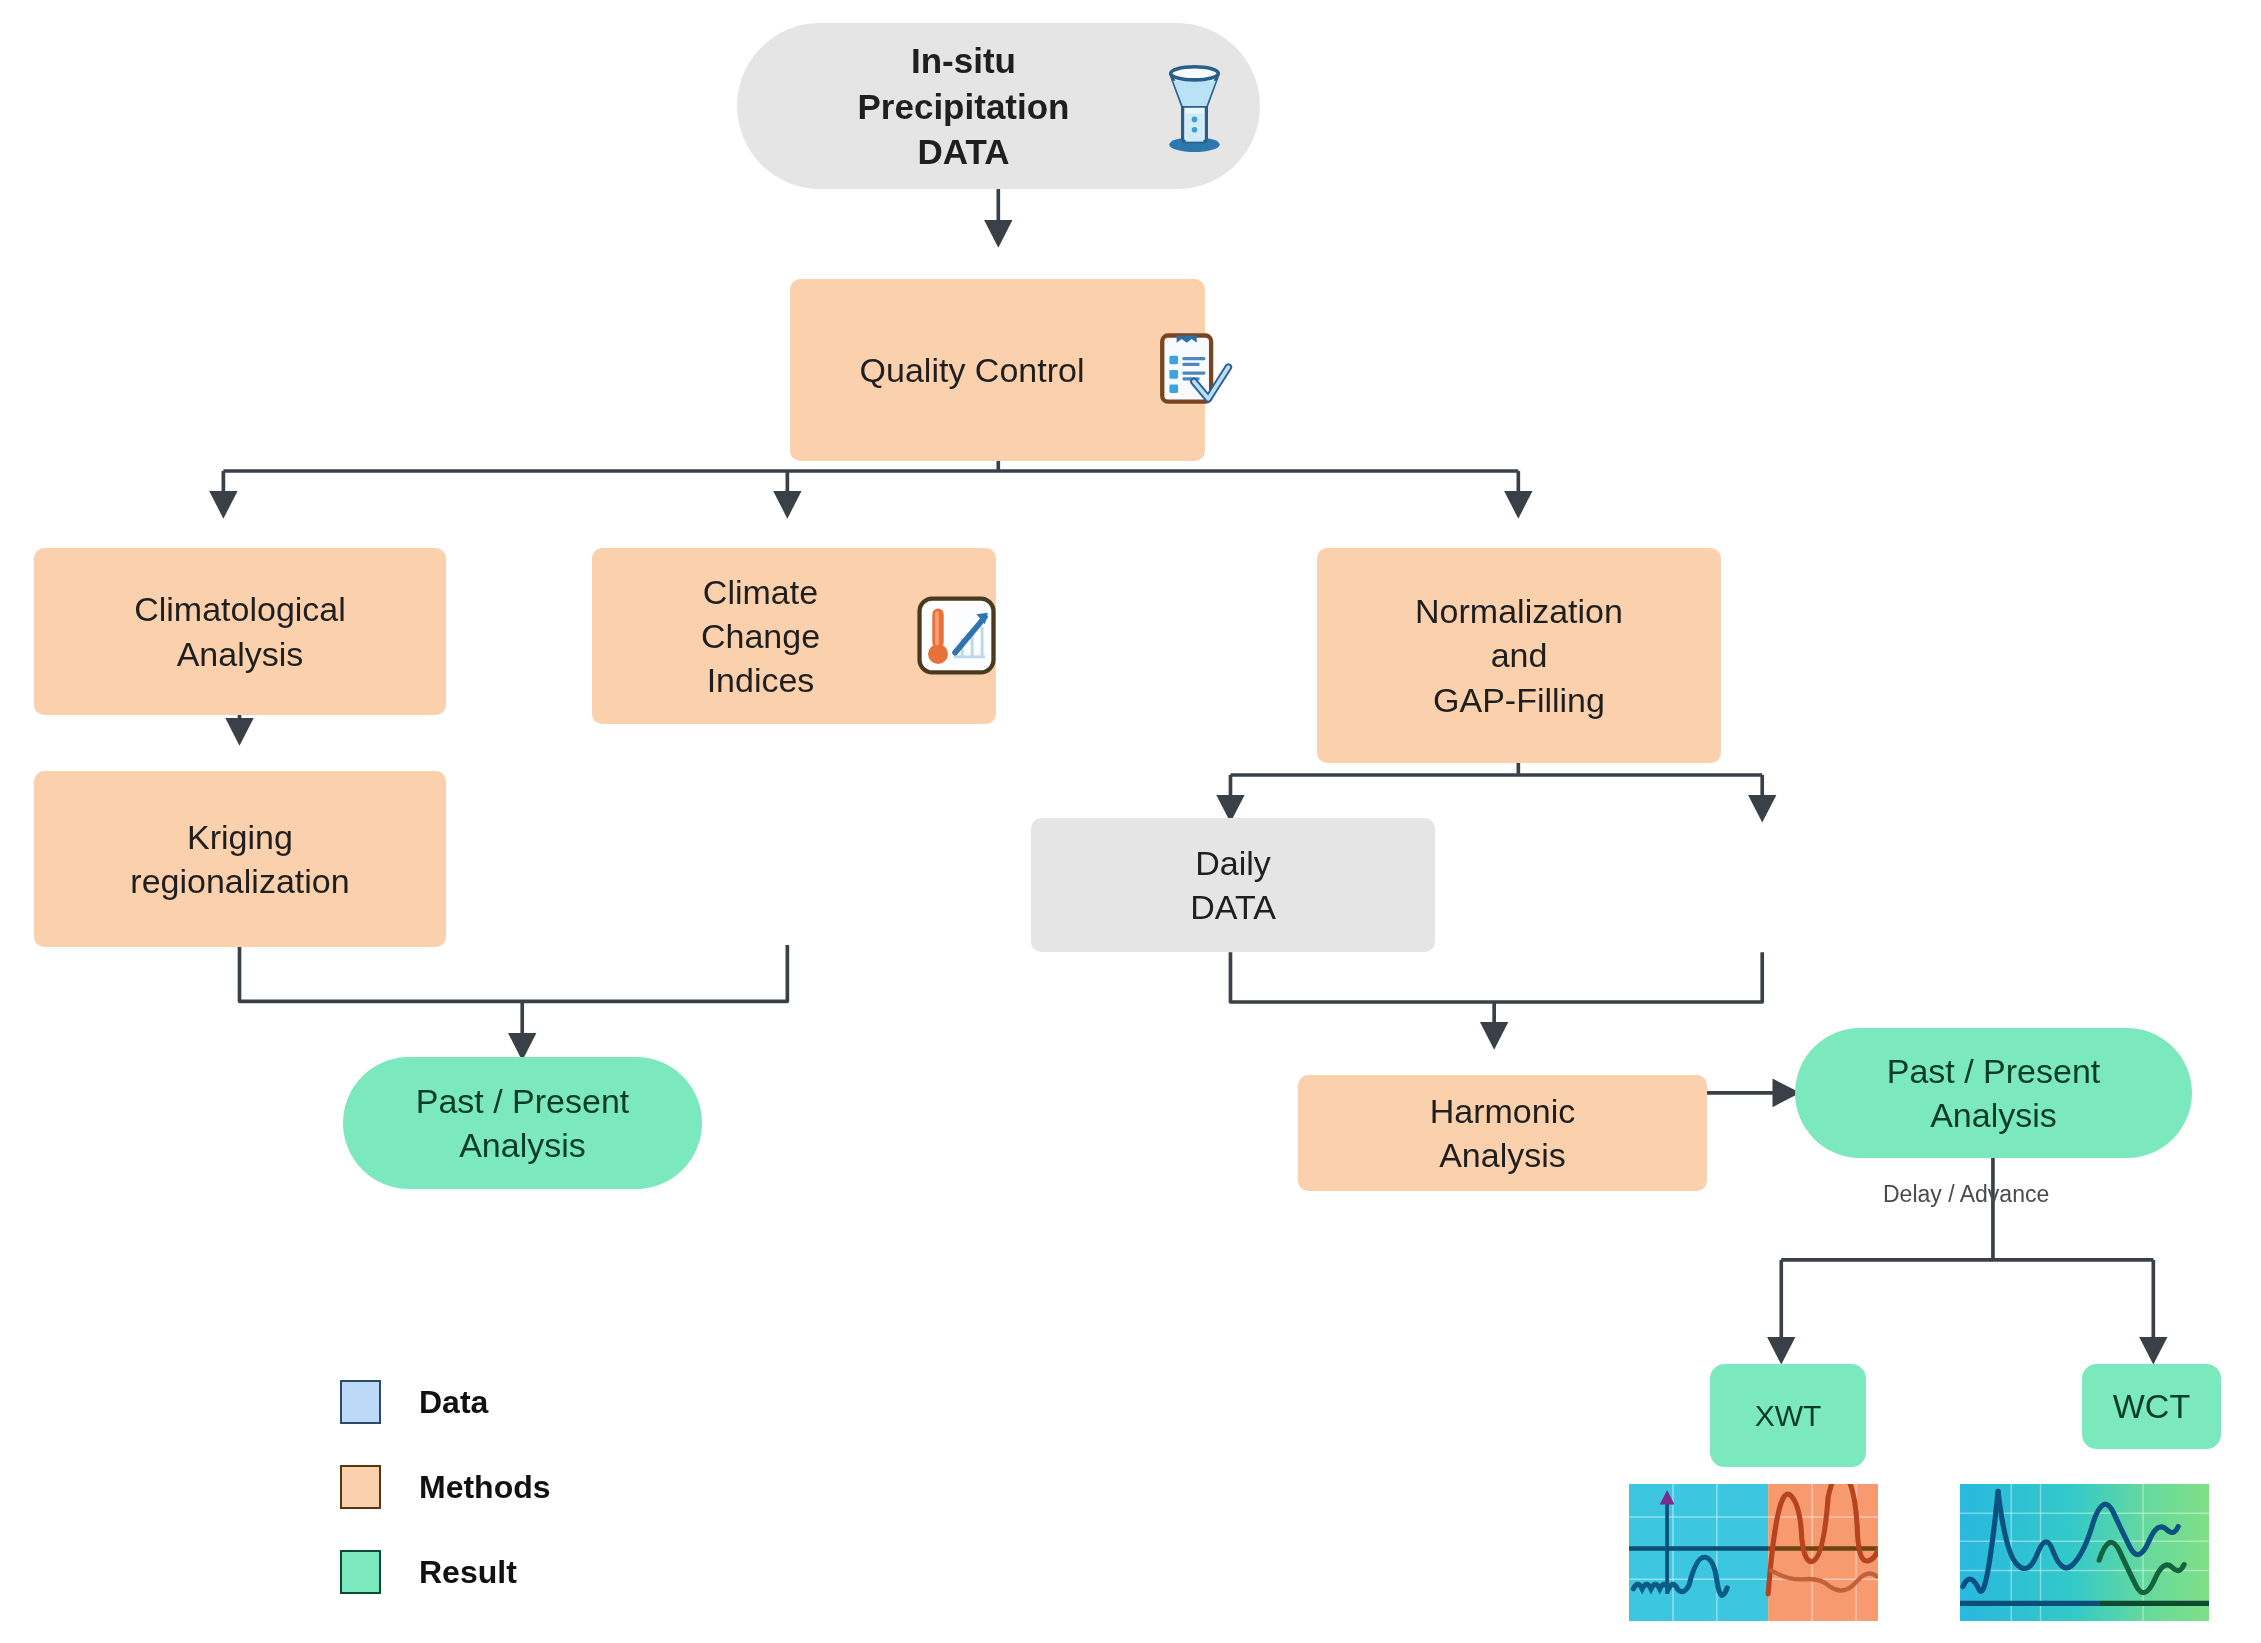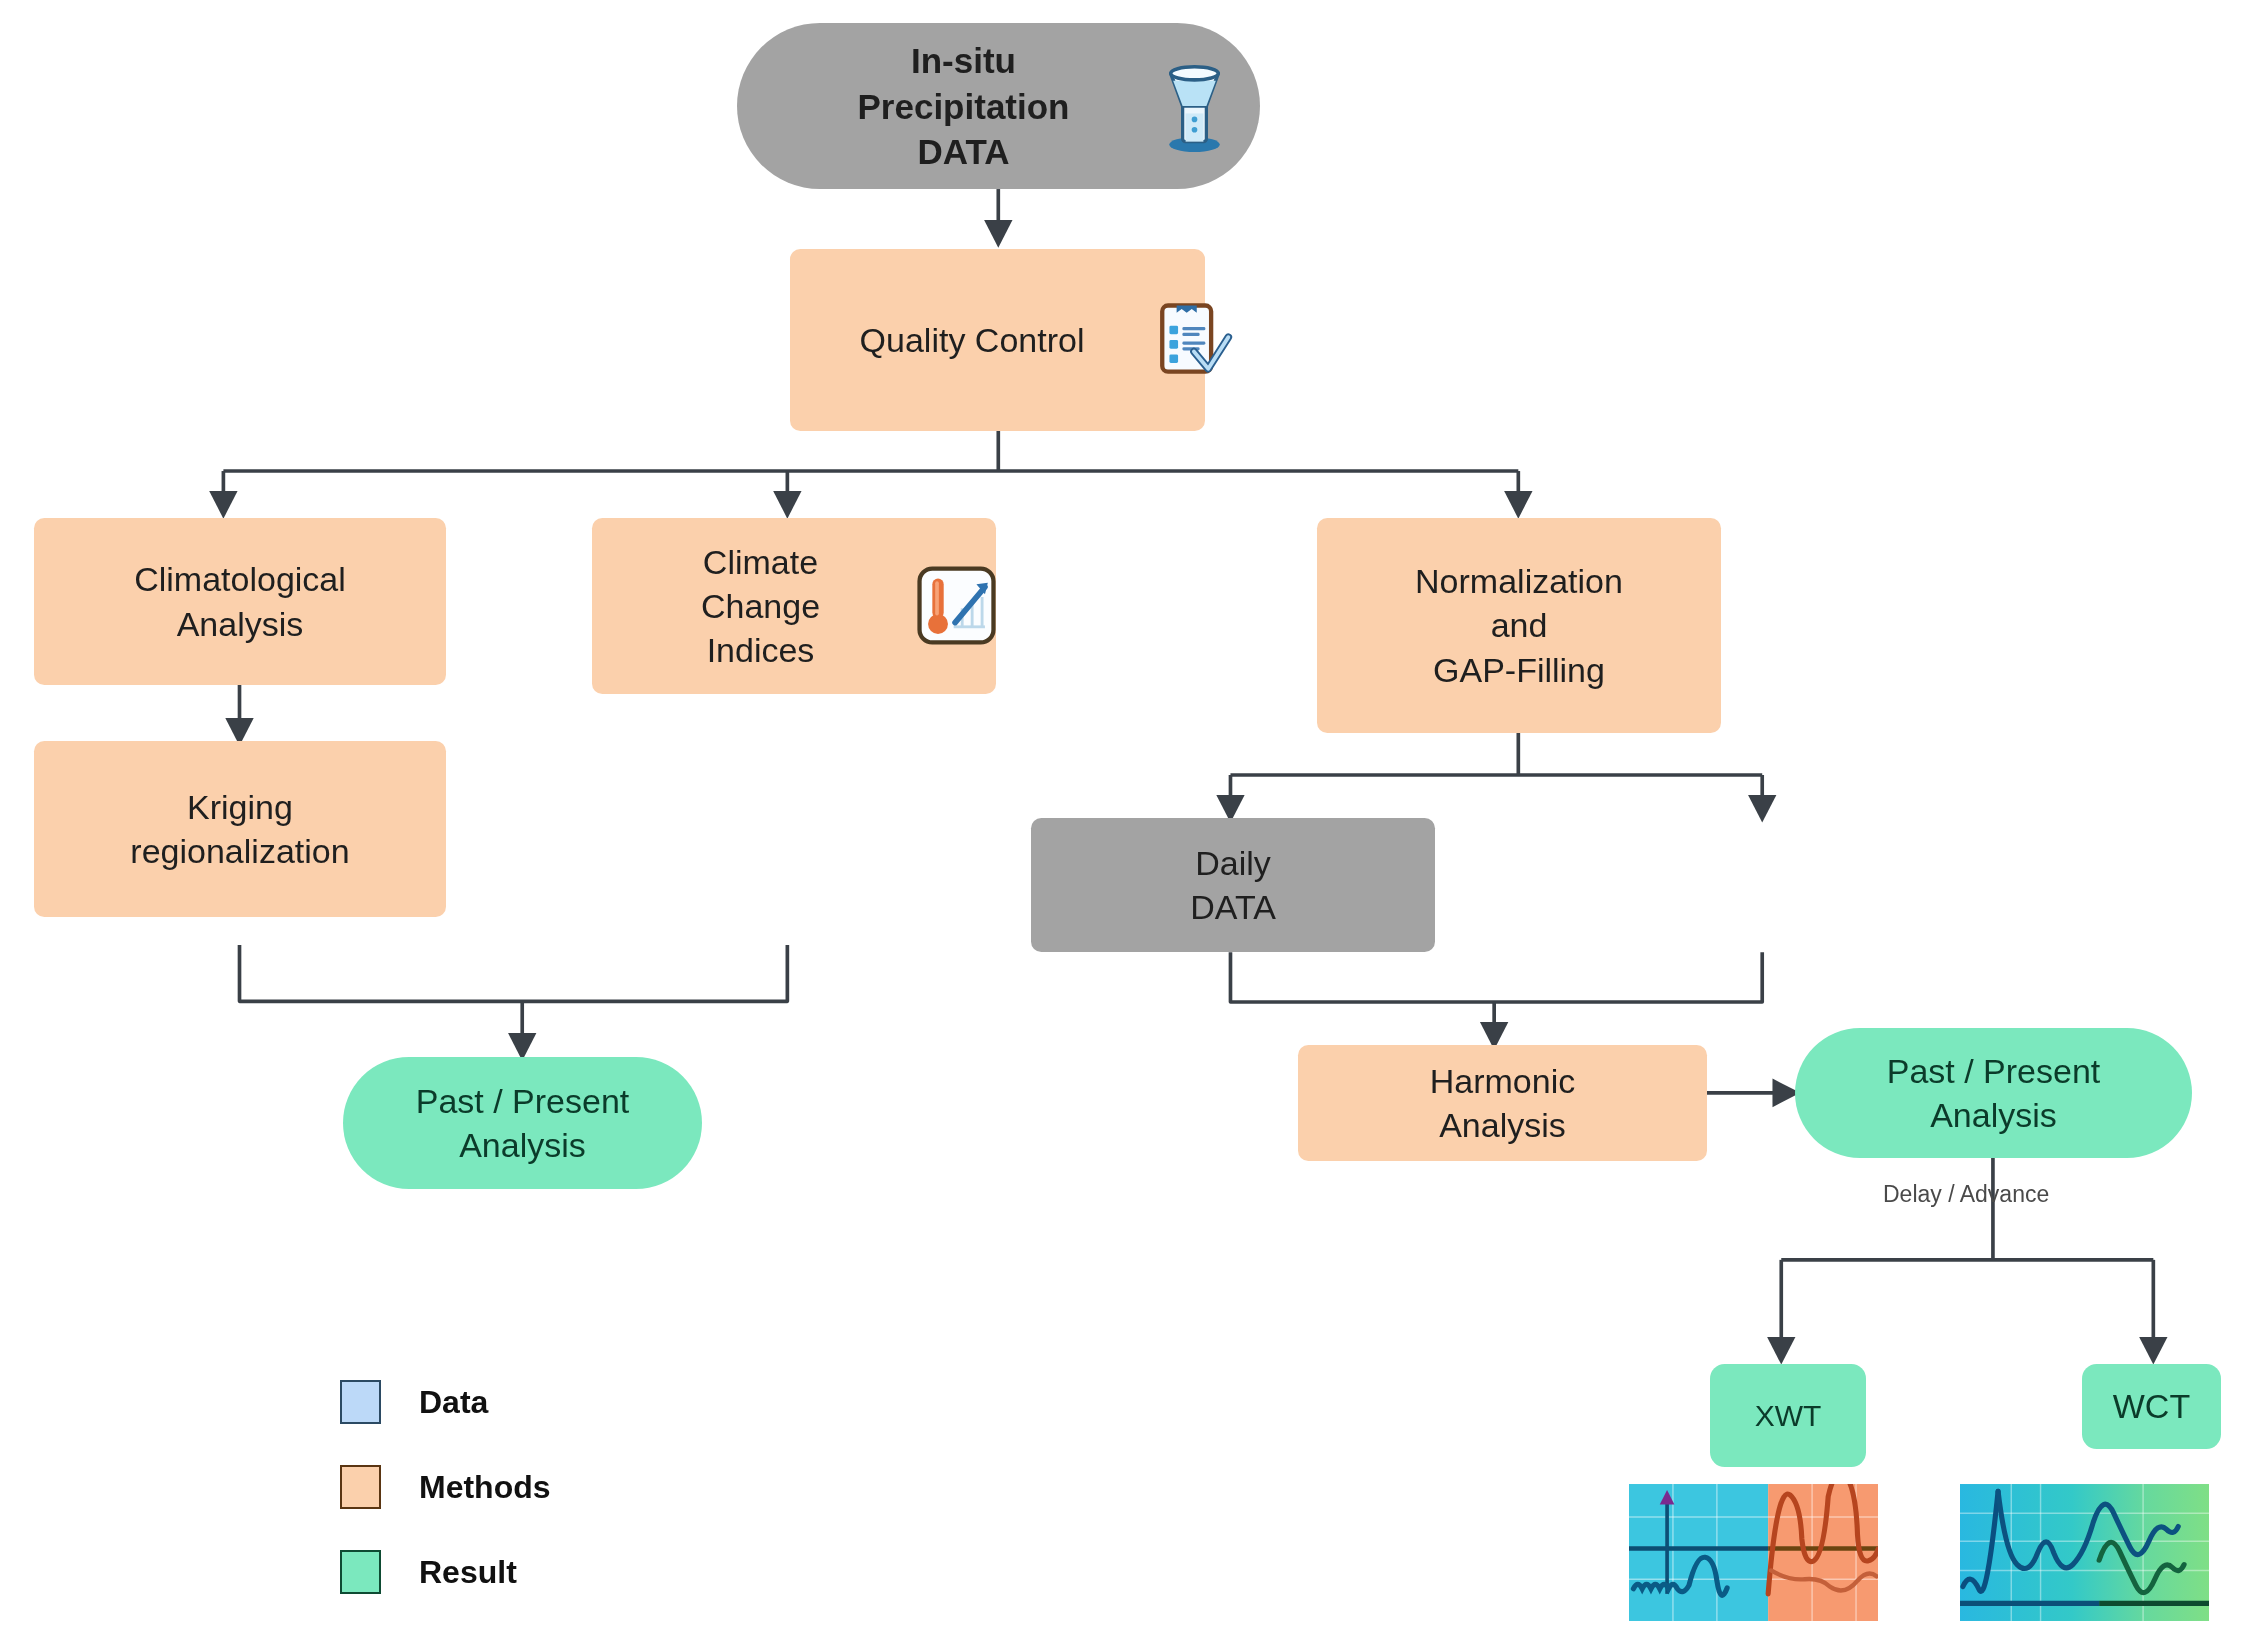--- a/index.html
+++ b/index.html
@@ -5,22 +5,22 @@
   html,body{margin:0;padding:0;background:#ffffff;}
   body{width:2261px;height:1643px;position:relative;overflow:hidden;
        font-family:"Liberation Sans", sans-serif;color:#1f1f1f;}
   #canvas{position:absolute;left:0;top:0;width:2261px;height:1643px;}
   svg.edges{position:absolute;left:0;top:0;width:2261px;height:1643px;pointer-events:none;}
 
   .node{position:absolute;display:flex;align-items:center;justify-content:center;
         box-sizing:border-box;text-align:center;line-height:1.30;}
   .node .label{white-space:pre-line;}
 
-  .n-data   {background:#a3a3a3;}
-  .n-method {background:#FBD0AC;}
+  .n-data   {background:#e5e5e5;}
+  .n-method {background:#FBD0AC;margin-top:30px;}
   .n-result {background:#7BE8BE;color:#0b3b2a;}
 
   .r-sm{border-radius:10.3px;}
   .r-md{border-radius:14.7px;}
   .r-pill{border-radius:732px;}
 
   .icon-badge{position:absolute;display:block;}
 
   .legend{position:absolute;}
   .legend-row{display:flex;align-items:center;margin-bottom:41px;}

